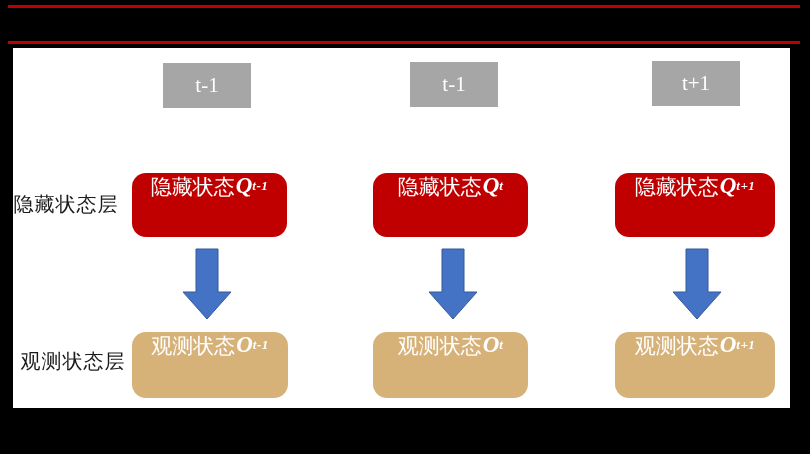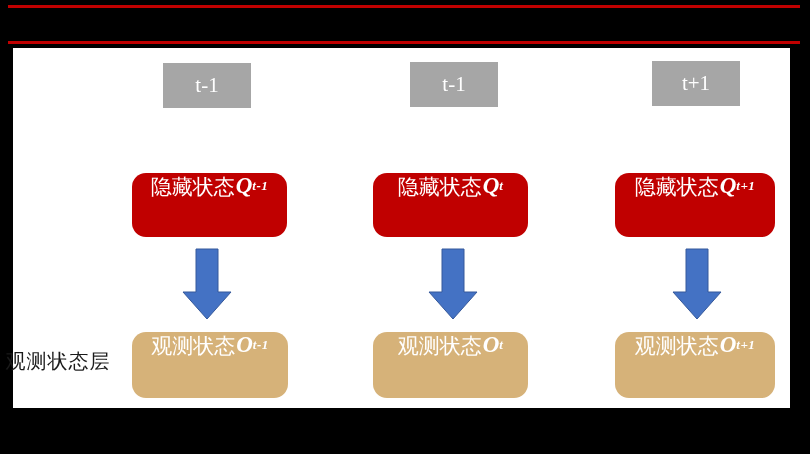--- a/index.html
+++ b/index.html
@@ -44,21 +44,22 @@
   <div class="abs time-box" style="left:163px;top:63px;">
     <span>t-1</span>
   </div>
   <div class="abs time-box" style="left:410px;top:62px;">
     <span>t-1</span>
   </div>
   <div class="abs time-box" style="left:652px;top:61px;">
     <span>t+1</span>
   </div>
 
-  <div class="abs row-label" style="left:4px;top:348px;font-family:Liberation Mono, monospace;">观测状态层</div>
+  <div class="abs row-label" style="left:12px;top:191px;">隐藏状态层</div>
+  <div class="abs row-label" style="left:19px;top:348px;font-family:Liberation Mono, monospace;">观测状态层</div>
 
   <div class="abs state-box hidden-state" style="left:132px;top:173px;width:155px;">
     <span>隐藏状态</span>
       <span class="mvar">Q</span>
       <span class="msub">t-1</span>
   </div>
   <div class="abs state-box hidden-state" style="left:373px;top:173px;width:155px;">
     <span>隐藏状态</span>
       <span class="mvar">Q</span>
       <span class="msub">t</span>

